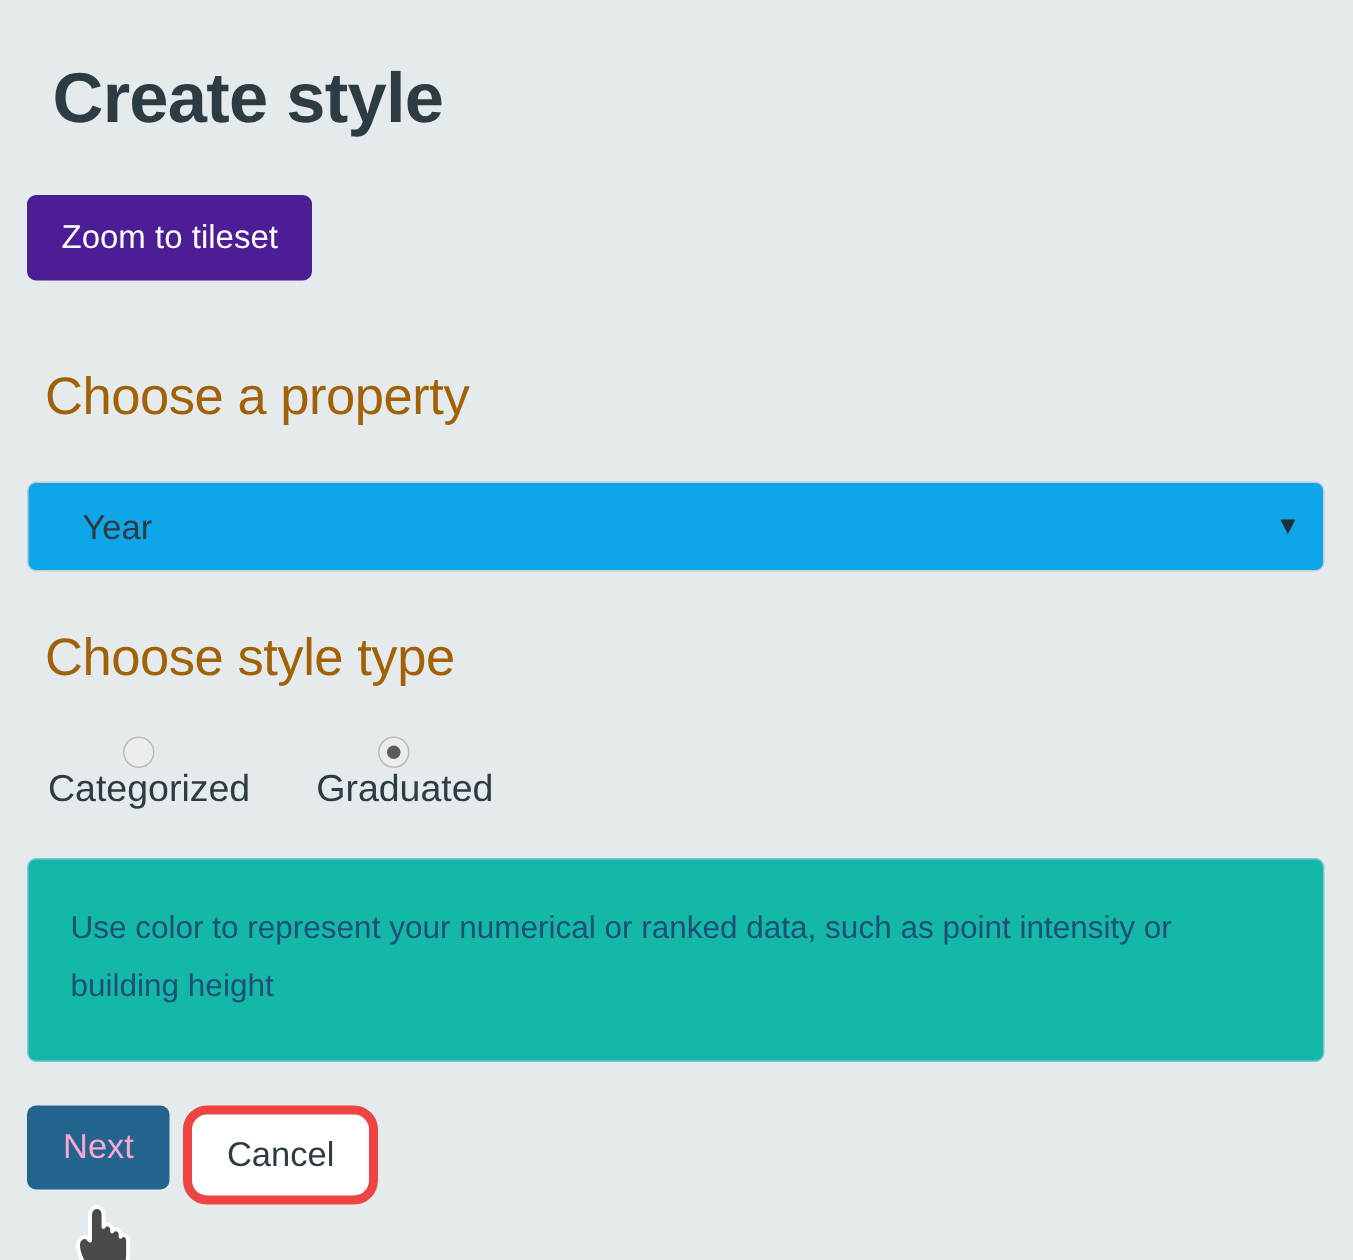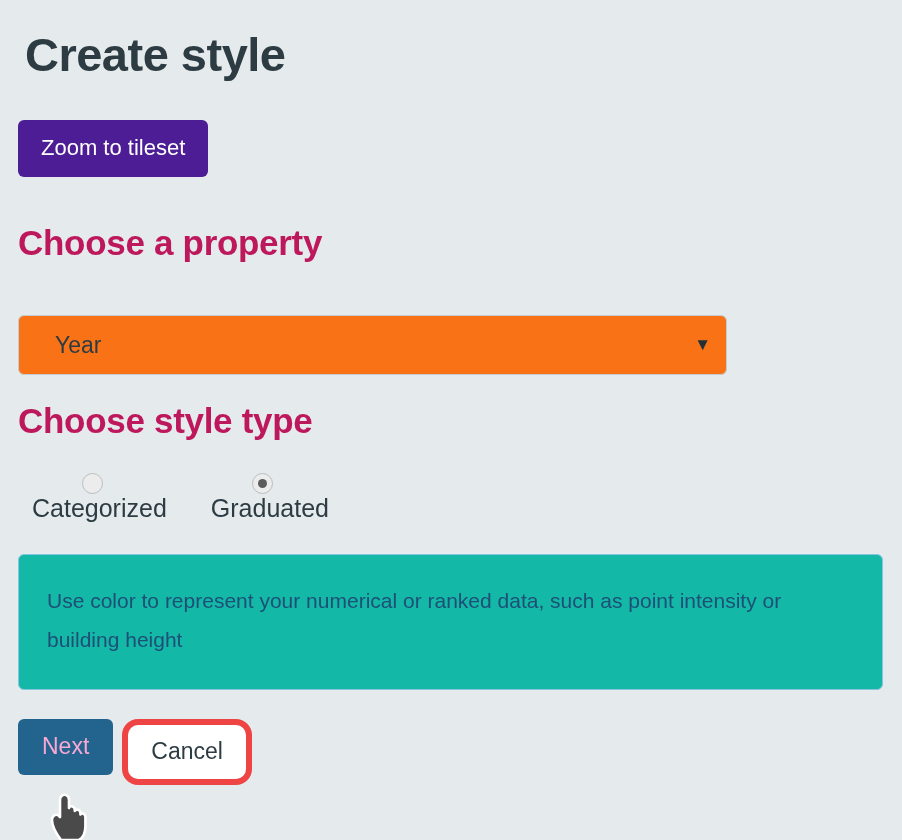--- a/index.html
+++ b/index.html
@@ -17,21 +17,21 @@
   .page {
     position: relative;
     width: 902px;
     height: 840px;
     box-sizing: border-box;
     padding: 0 18px;
   }
 
   
   .page-title {
-    margin: 7px;
+    margin: 17px;
     padding-top: 24px;
     font-size: 47px;
     font-weight: bold;
     line-height: 1.0;
     letter-spacing: -0.5px;
     color: #2d3c43;
   }
 
   
   .zoom-btn-wrap {
@@ -45,36 +45,36 @@
     font-family: "Liberation Sans", sans-serif;
     font-size: 22px;
     line-height: 1;
     padding: 17px 23px 18px 23px;
     border-radius: 6px;
     cursor: pointer;
   }
 
   
   .section-heading {
-    margin: 0;
+    margin: 12px;
     font-size: 35px;
-    font-weight: bold;
-    color: #be185d;
+    font-weight: normal;
+    color: #a16207;
     letter-spacing: -0.3px;
   }
   .heading-property { padding-top: 46px; }
   .heading-styletype { padding-top: 26px; }
 
   
   .select-wrap {
     position: relative;
-    margin-top: 52px;
-    width: 709px;
+    margin-top: 36px;
+    width: 865px;
     height: 60px;
-    background: #f97316;
+    background: #0ea5e9;
     border: 1px solid #c3cdd3;
     border-radius: 6px;
     box-sizing: border-box;
   }
   .select-value {
     position: absolute;
     left: 36px;
     top: 0;
     height: 58px;
     line-height: 58px;

